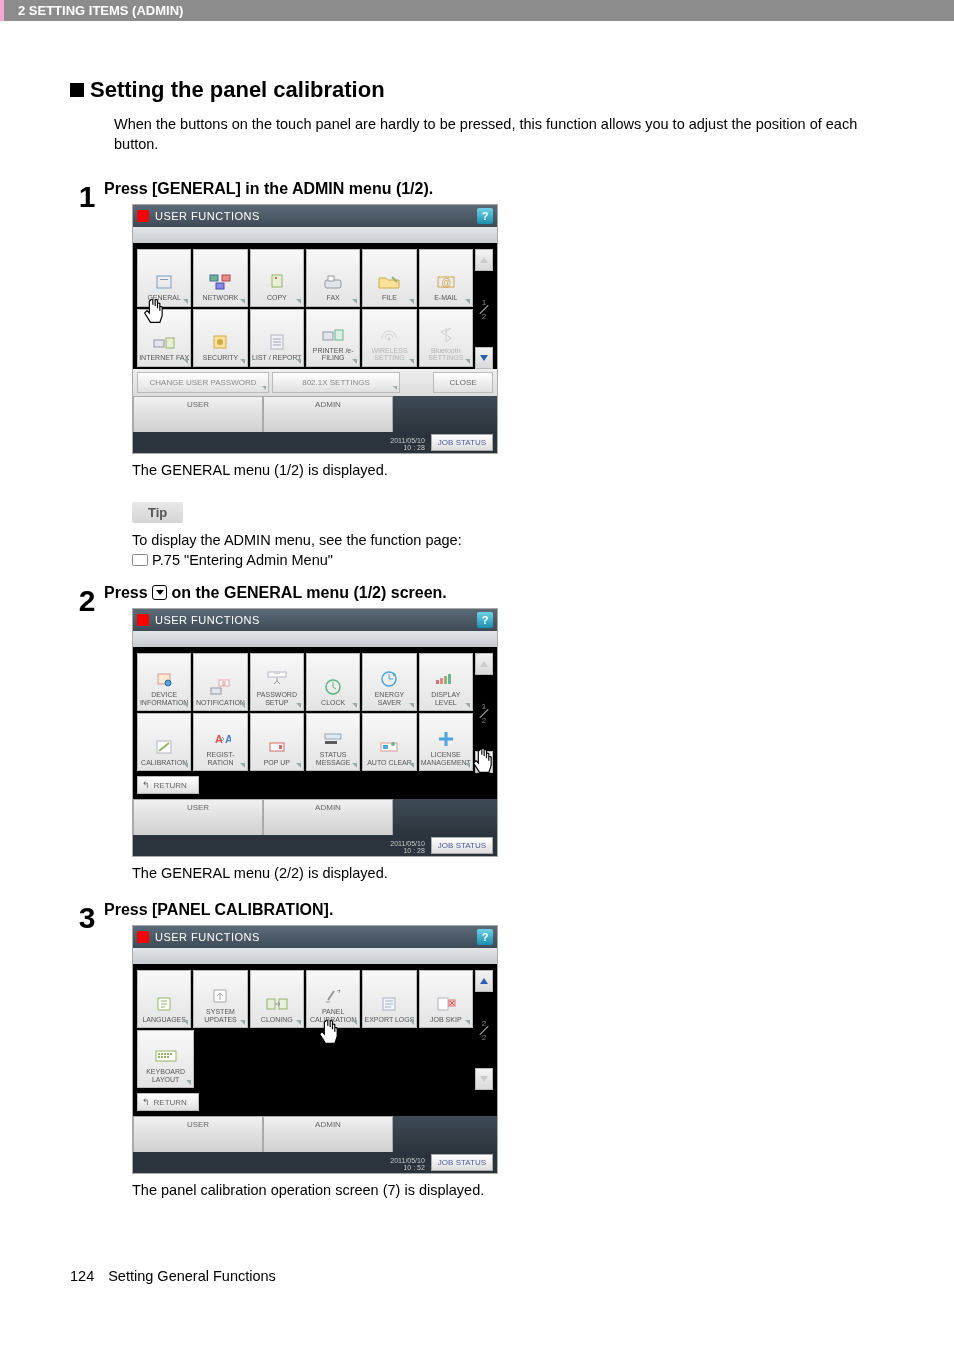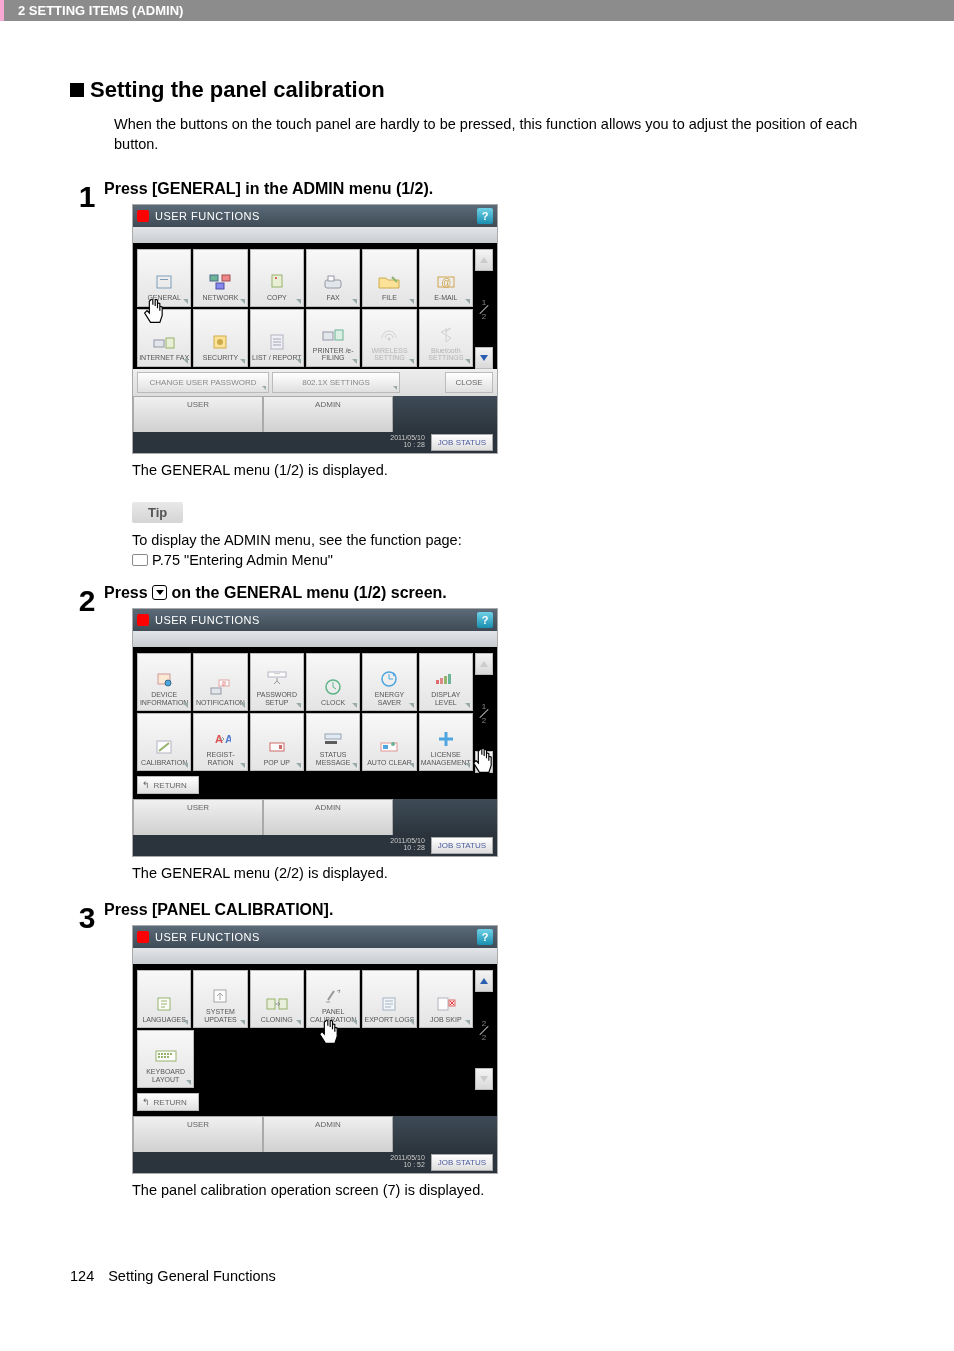--- a/index.html
+++ b/index.html
@@ -35,21 +35,21 @@
   .navbtn.active { color: #2a5fb0; }
   .pagecount { flex: 1; display: flex; flex-direction: column; align-items: center; justify-content: center; font-size: 8px; color: #888; }
   .pagecount .slash { width: 12px; height: 1px; background: #ccc; transform: rotate(-45deg); margin: 2px 0; }
   .winbtns { padding: 3px 4px; display: flex; gap: 3px; background: linear-gradient(#eee,#ddd); align-items: center; }
   .wbtn { background: linear-gradient(#fff,#e0e0e0); border: 1px solid #bbb; color: #888; font-size: 8px; padding: 5px 4px; text-align: center; position: relative; }
   .wbtn .tri { position: absolute; right: 2px; bottom: 2px; width: 0; height: 0; border-left: 4px solid transparent; border-top: 4px solid #9aa; }
   .returnbtn { width: 62px; background: linear-gradient(#fff,#e0e0e0); border: 1px solid #bbb; font-size: 8px; color: #666; padding: 3px 4px; margin: 3px 4px; display: inline-flex; align-items: center; gap: 4px; }
   .returnbtn .arr { font-size: 9px; }
   .tabs { display: flex; background: linear-gradient(#3e4b57,#2b343c); padding: 0; height: 36px; font-size: 8px; }
   .tabs .tab { width: 130px; text-align: center; padding-top: 3px; color: #666; background: linear-gradient(#f0f0f0,#d0d0d0); border: 1px solid #aaa; border-bottom: none; }
-  .footerbar { background: #2b343c; color: #ccc; display: flex; justify-content: flex-end; align-items: flex-start; padding: 2px 4px; font-size: 7px; gap: 6px; }
+  .footerbar { background: #2b343c; color: #ccc; display: flex; justify-content: flex-end; align-items: flex-end; padding: 2px 4px; font-size: 7px; gap: 6px; }
   .footerbar .ts { text-align: right; line-height: 1; }
   .footerbar .jobstat { background: linear-gradient(#fff,#ddd); color: #4a5a9e; padding: 3px 6px; border: 1px solid #aaa; font-size: 8px; position: relative; }
   .caption { font-size: 14.5px; margin: 8px 0 14px 28px; }
   .tipbox { display: inline-block; background: linear-gradient(#e8e8e8,#d5d5d5); padding: 3px 16px; font-size: 13px; font-weight: bold; color: #555; margin: 10px 0 8px 28px; border-radius: 2px; }
   .tiptext { font-size: 14.5px; margin-left: 28px; line-height: 1.35; }
   .tiptext .bookicon { display: inline-block; width: 16px; height: 12px; border: 1px solid #888; border-radius: 2px; position: relative; margin-right: 4px; vertical-align: -1px; }
   .page-foot { padding: 20px 70px; font-size: 14.5px; display: flex; gap: 14px; }
   svg { display: block; }
   .hand { position: absolute; width: 28px; height: 28px; pointer-events: none; }
 </style>
@@ -227,21 +227,21 @@
                 <svg width="10" height="8">
                   <path d="M5 7l4-6H1z" fill="#2a5fb0"></path>
                 </svg>
               </div>
           </div>
         </div>
         <div class="winbtns">
           <div class="wbtn" style="width:132px"><span>CHANGE USER PASSWORD</span><span class="tri"></span></div>
           <div class="wbtn" style="width:128px"><span>802.1X SETTINGS</span><span class="tri"></span></div>
           <div style="flex:1"></div>
-          <div class="wbtn" style="width:48px;color:#666"><span>CLOSE</span></div>
+          <div class="wbtn" style="width:60px;color:#666"><span>CLOSE</span></div>
         </div>
         <div class="tabs">
           <div class="tab"><span>USER</span></div>
           <div class="tab"><span>ADMIN</span></div>
         </div>
         <div class="footerbar">
           <div class="ts" style="white-space:pre">2011/05/10
 10 : 28</div>
           <div class="jobstat"><span>JOB STATUS</span></div>
         </div>

